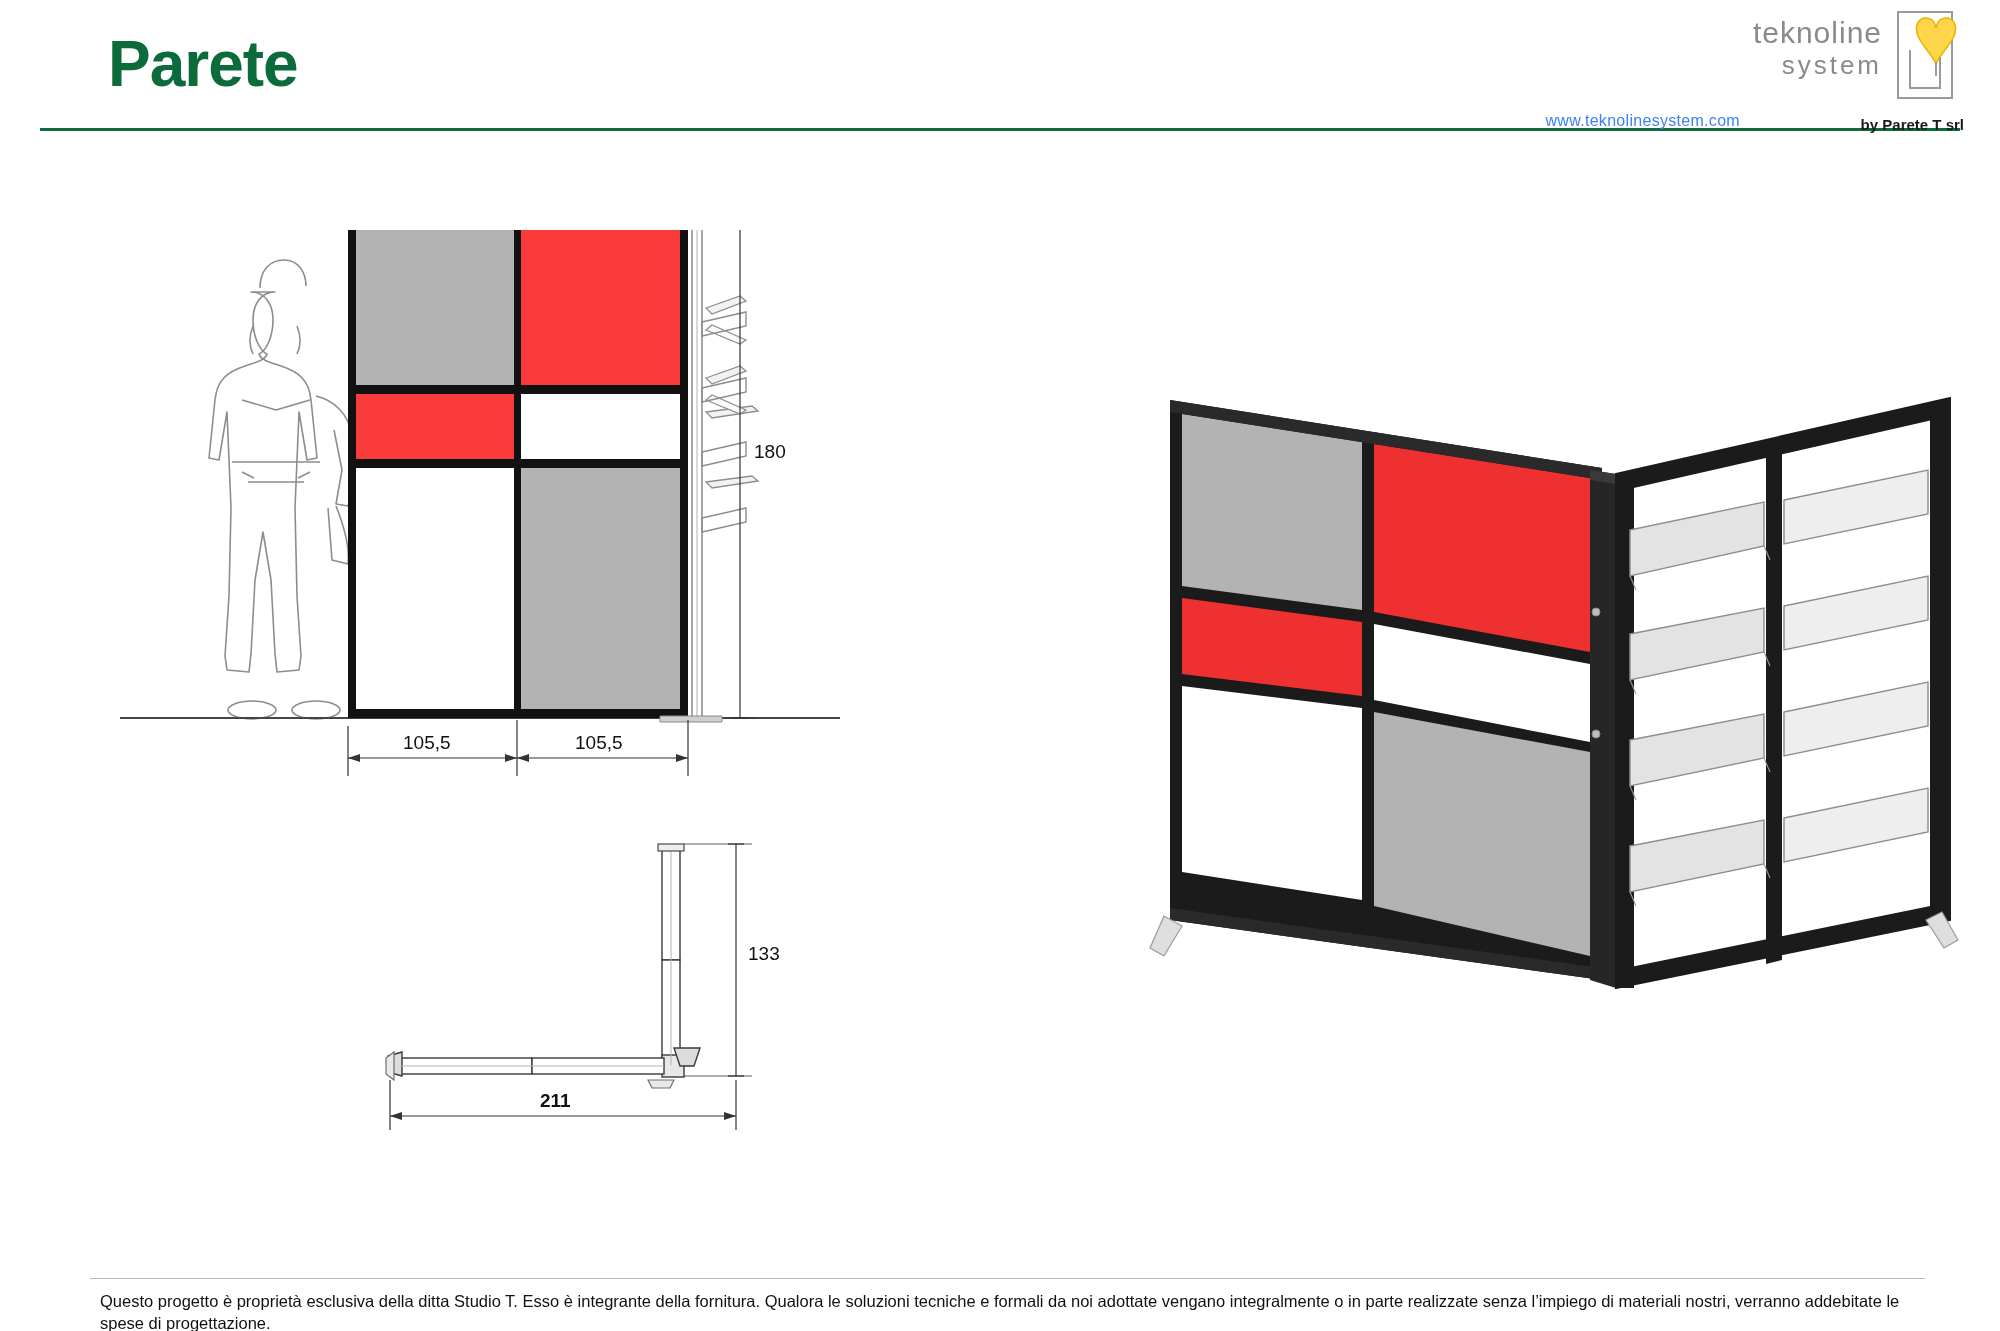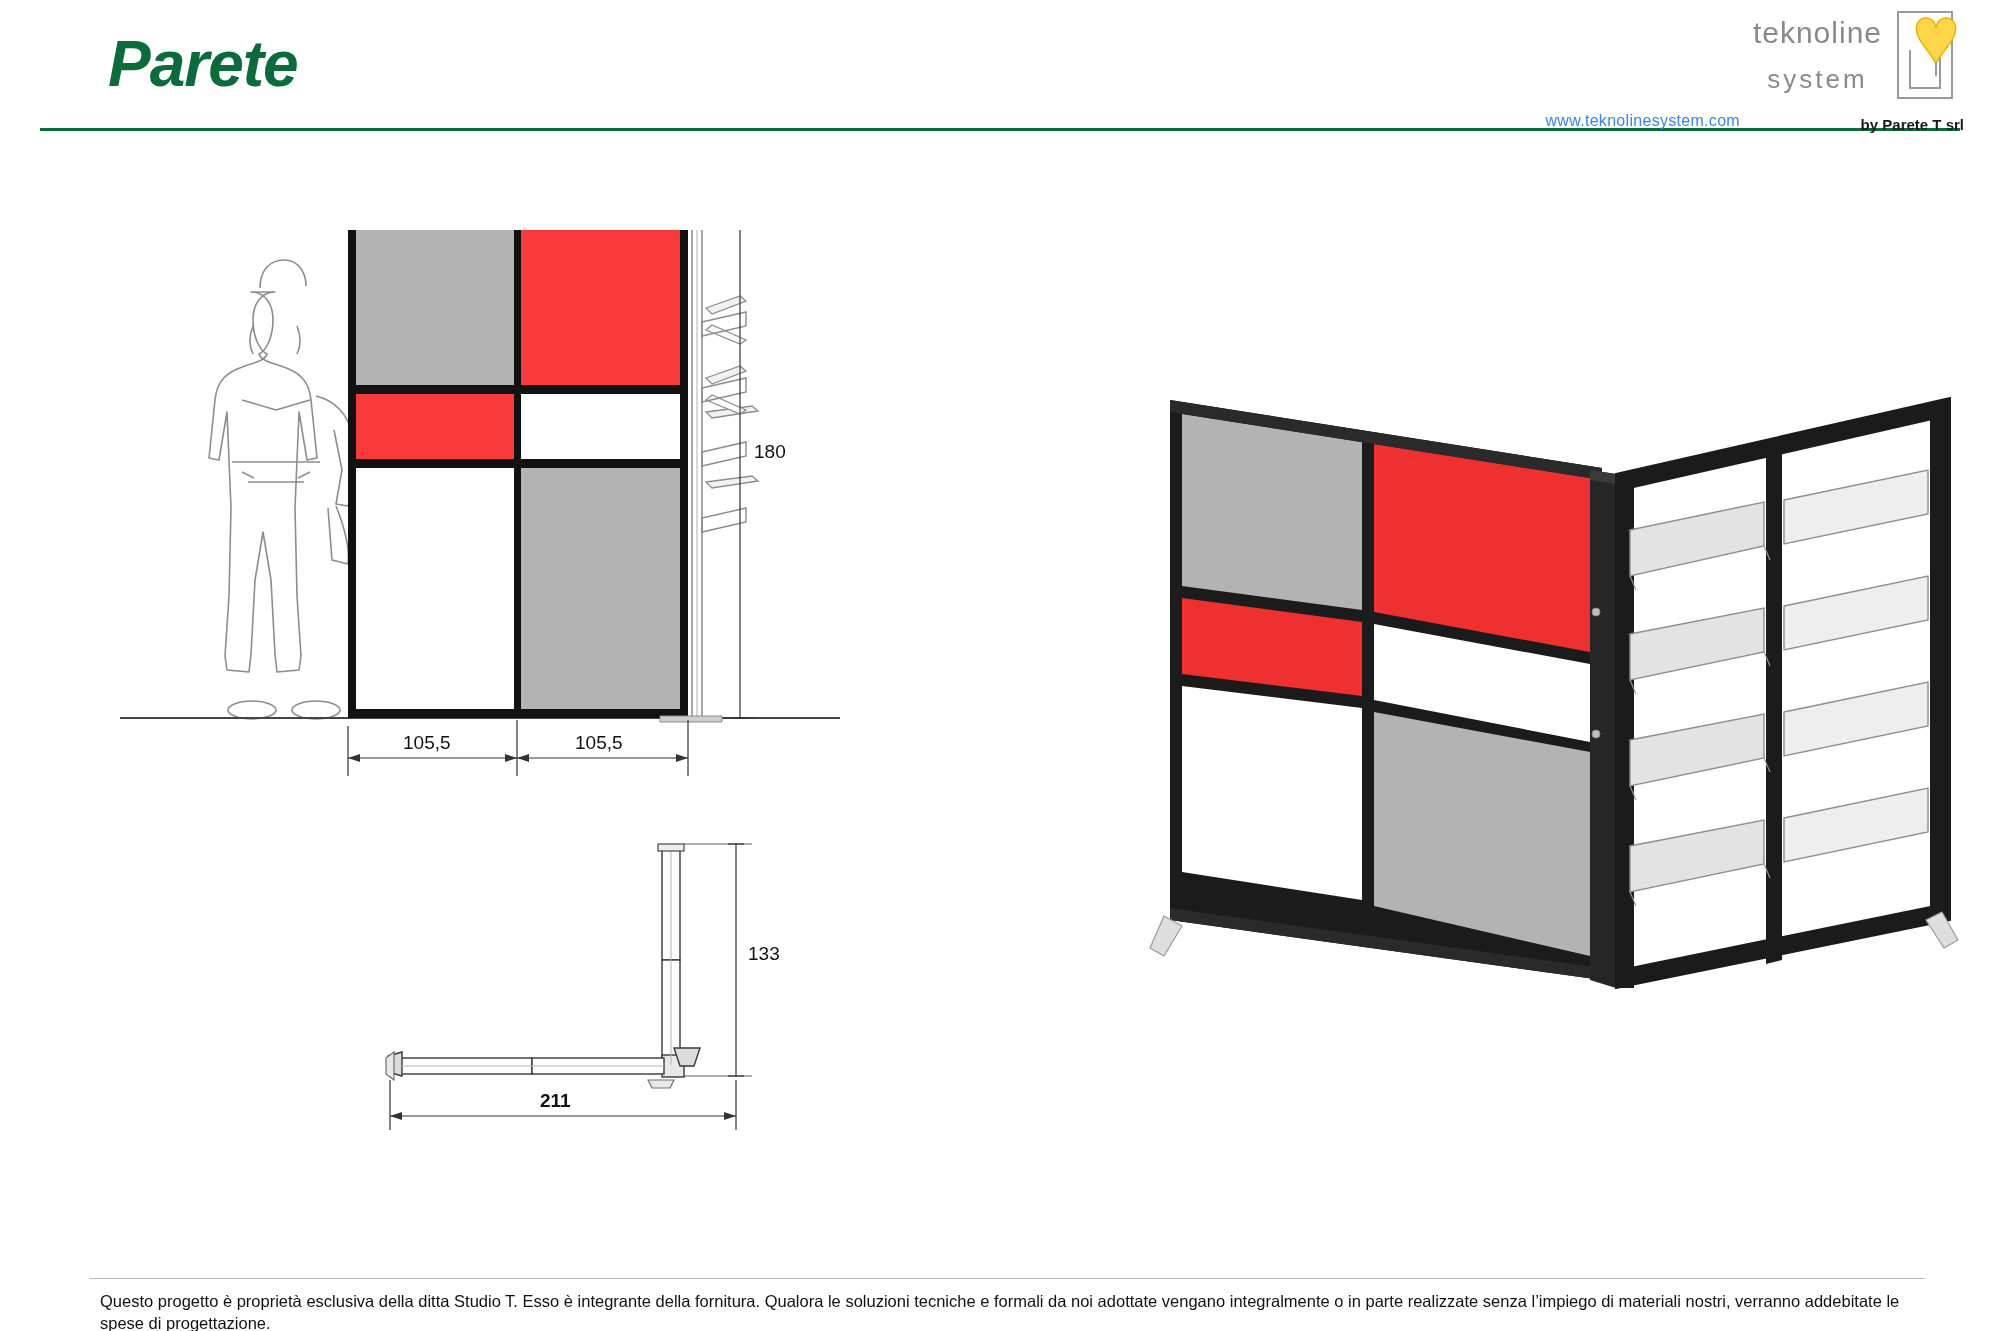--- a/index.html
+++ b/index.html
@@ -23,21 +23,20 @@
   
   .title {
     position: absolute;
     left: 108px;
     top: 32px;
     font-size: 64px;
     font-weight: bold;
     color: #0b6b3a;
     letter-spacing: -1px;
     line-height: 1;
-    font-style: italic;
   }
   .header-rule {
     position: absolute;
     left: 40px;
     top: 128px;
     width: 1920px;
     height: 3px;
     background: #0b6b3a;
   }
   .subtitle {
@@ -48,33 +47,33 @@
     line-height: 1.33;
     color: #1a1a1a;
     white-space: pre-line;
   }
 
   
   .brand {
     position: absolute;
     right: 118px;
     top: 18px;
-    text-align: center;
+    text-align: right;
     color: #8a8a8a;
   }
   .brand-line1 {
     font-size: 30px;
     letter-spacing: 1px;
     line-height: 1;
   }
   .brand-line2 {
     font-size: 26px;
     letter-spacing: 3px;
     line-height: 1.2;
-    margin-top: 16px;
+    margin-top: 2px;
   }
   .brand-logo {
     position: absolute;
     right: 30px;
     top: 10px;
     width: 74px;
     height: 96px;
   }
   .website {
     position: absolute;

